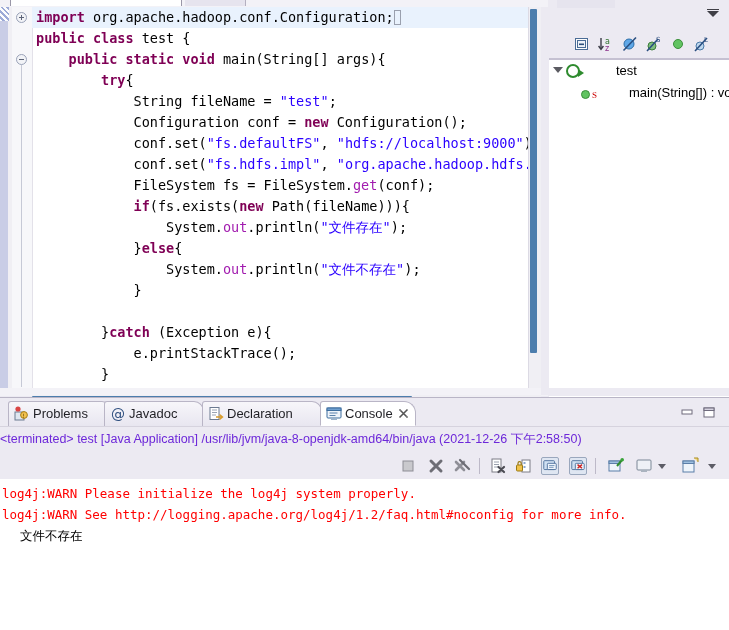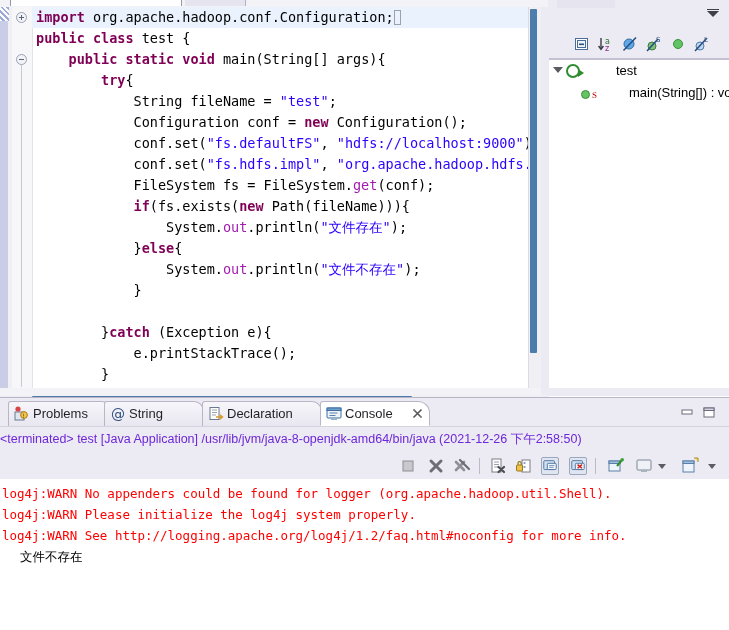--- a/index.html
+++ b/index.html
@@ -242,29 +242,29 @@
               <rect x="1" y="6" width="9" height="8" fill="#dfe6f0" stroke="#6b7a90"></rect>
               <circle cx="4" cy="3" r="2.6" fill="#d94444"></circle>
               <circle cx="10" cy="9" r="3.4" fill="#f2c14e" stroke="#a8801a"></circle>
               <text x="8.6" y="11.6" font-size="6" font-family="DejaVu Sans" fill="#5a3f05">!</text>
             </svg>
           </span><span>Problems</span></div>
         <div class="vtab inactive" style="left: 104px; width: 100px; z-index: 1;"><span class="t-ico">
             <svg width="16" height="16" viewBox="0 0 16 16">
               <text x="1" y="13" font-size="14" font-family="DejaVu Sans" fill="#2f4f7f">@</text>
             </svg>
-          </span><span>String</span></div>
+          </span><span>Javadoc</span></div>
         <div class="vtab inactive" style="left: 202px; width: 120px; z-index: 1;"><span class="t-ico">
             <svg width="16" height="16" viewBox="0 0 16 16">
               <rect x="2" y="1.5" width="9" height="12" fill="#fff" stroke="#6b7a90"></rect>
               <path d="M4 4h5 M4 6.5h5 M4 9h4" stroke="#9aa4b3" stroke-width="1"></path>
               <path d="M8 11 L14 11 M11.5 8.5 L14.5 11 L11.5 13.5" stroke="#d79b2a" stroke-width="1.4" fill="none"></path>
             </svg>
           </span><span>Declaration</span></div>
-        <div class="vtab active" style="left: 320px; width: 110px; z-index: 5;"><span class="t-ico">
+        <div class="vtab active" style="left: 320px; width: 96px; z-index: 5;"><span class="t-ico">
             <svg width="16" height="16" viewBox="0 0 16 16">
               <rect x="1" y="2" width="14" height="10" rx="1" fill="#eef3fa" stroke="#3d6d9e"></rect>
               <rect x="1" y="2" width="14" height="2.5" fill="#6e9fd0" stroke="#3d6d9e"></rect>
               <path d="M3.5 7h8 M3.5 9.5h6" stroke="#5b82ab" stroke-width="1.1"></path>
               <rect x="5" y="12" width="6" height="2" fill="#9bb2cb"></rect>
             </svg>
           </span><span>Console</span><span class="closex">
             <svg width="11" height="11" viewBox="0 0 11 11">
               <path d="M1.5 1.5 L9.5 9.5 M9.5 1.5 L1.5 9.5" stroke="#555" stroke-width="1.6"></path>
               <path d="M1.5 1.5 L3 2.5 M9.5 9.5 L8 8.5" stroke="#888" stroke-width="1"></path>
@@ -355,16 +355,16 @@
             <path d="M13 1 L17 1 L17 5" fill="#f4d97a" stroke="#a88c22"></path>
           </svg>
         </div>
         <div class="ctb" style="left:312px;width:10px;">
           <svg width="10" height="18" viewBox="0 0 10 18">
             <path d="M1 7 L9 7 L5 12 Z" fill="#5c5c66"></path>
           </svg>
         </div>
       </div>
 
-      <div class="cons-out" id="console-output"><div class="err">log4j:WARN No appenders could be found for logger (org.apache.hadoop.util.Shell).</div><div class="err">log4j:WARN Please initialize the log4j system properly.</div><div class="err">log4j:WARN See http://logging.apache.org/log4j/1.2/faq.html#noconfig for more info.</div><div class="out">文件不存在</div></div>
+      <div class="cons-out" id="console-output"><div class="err">log4j:WARN Please initialize the log4j system properly.</div><div class="err">log4j:WARN See http://logging.apache.org/log4j/1.2/faq.html#noconfig for more info.</div><div class="out">文件不存在</div></div>
     </div>
   </div>
 </div>
 
 </body></html>

